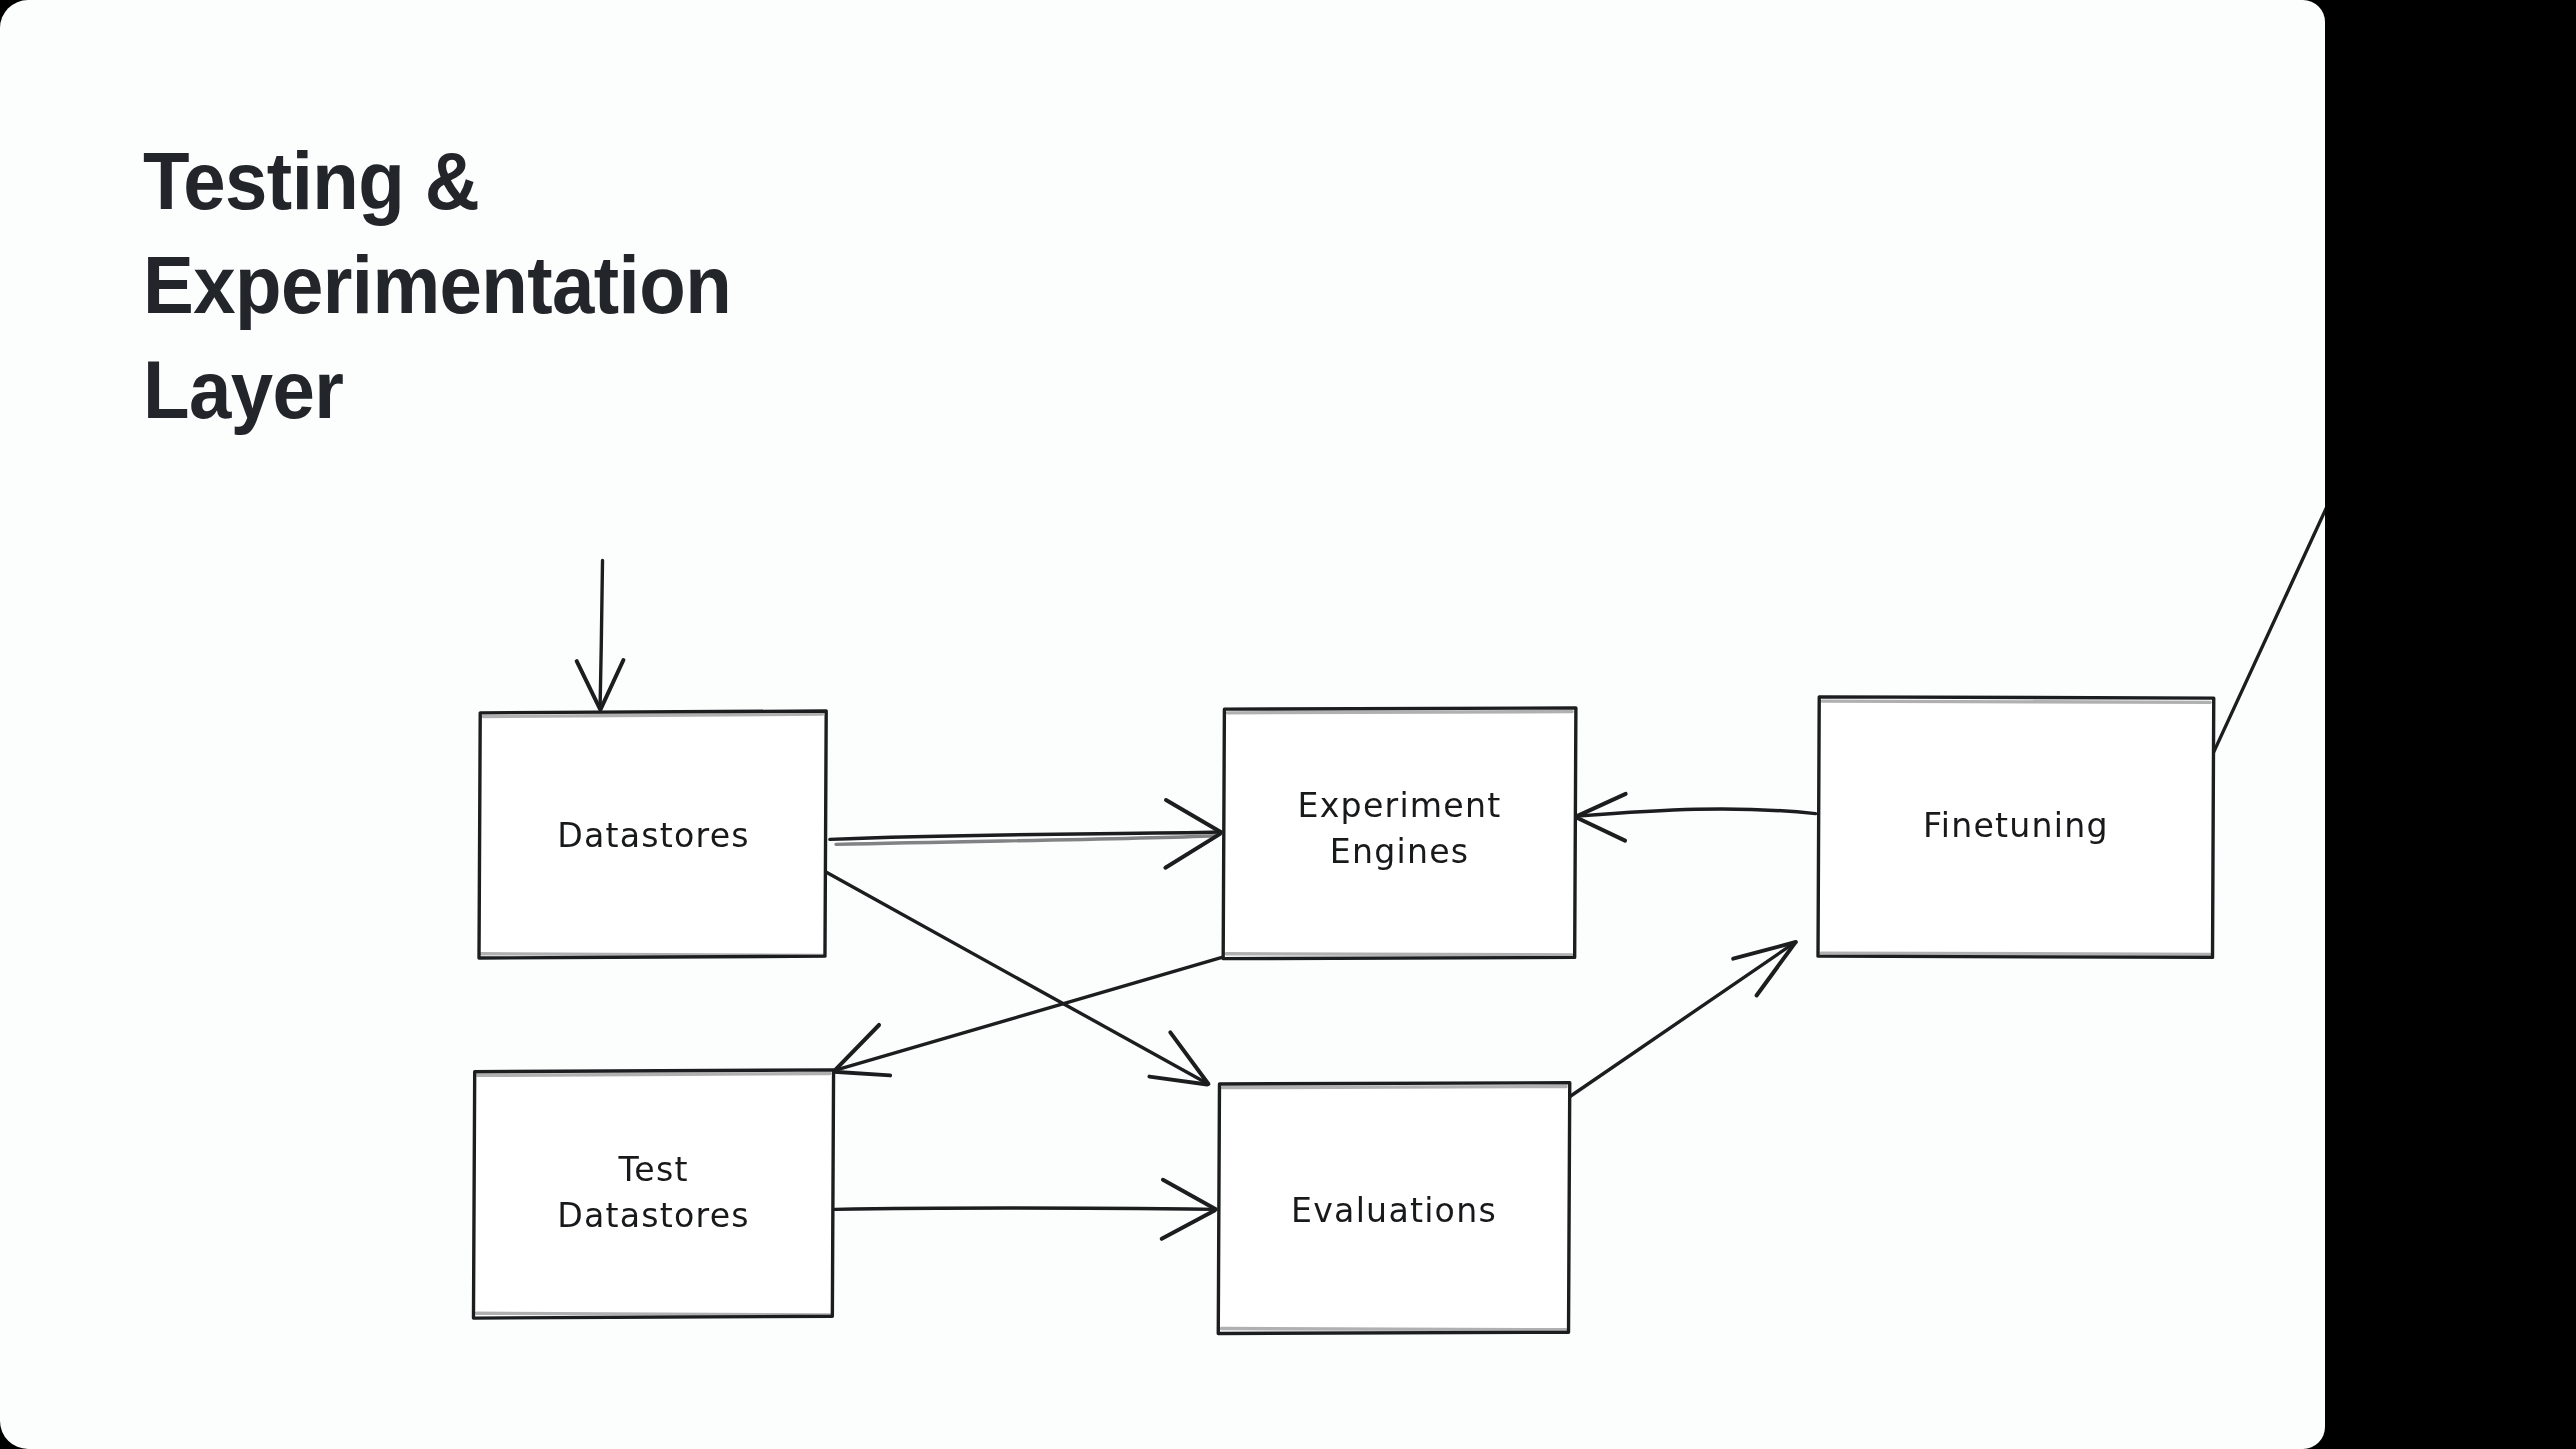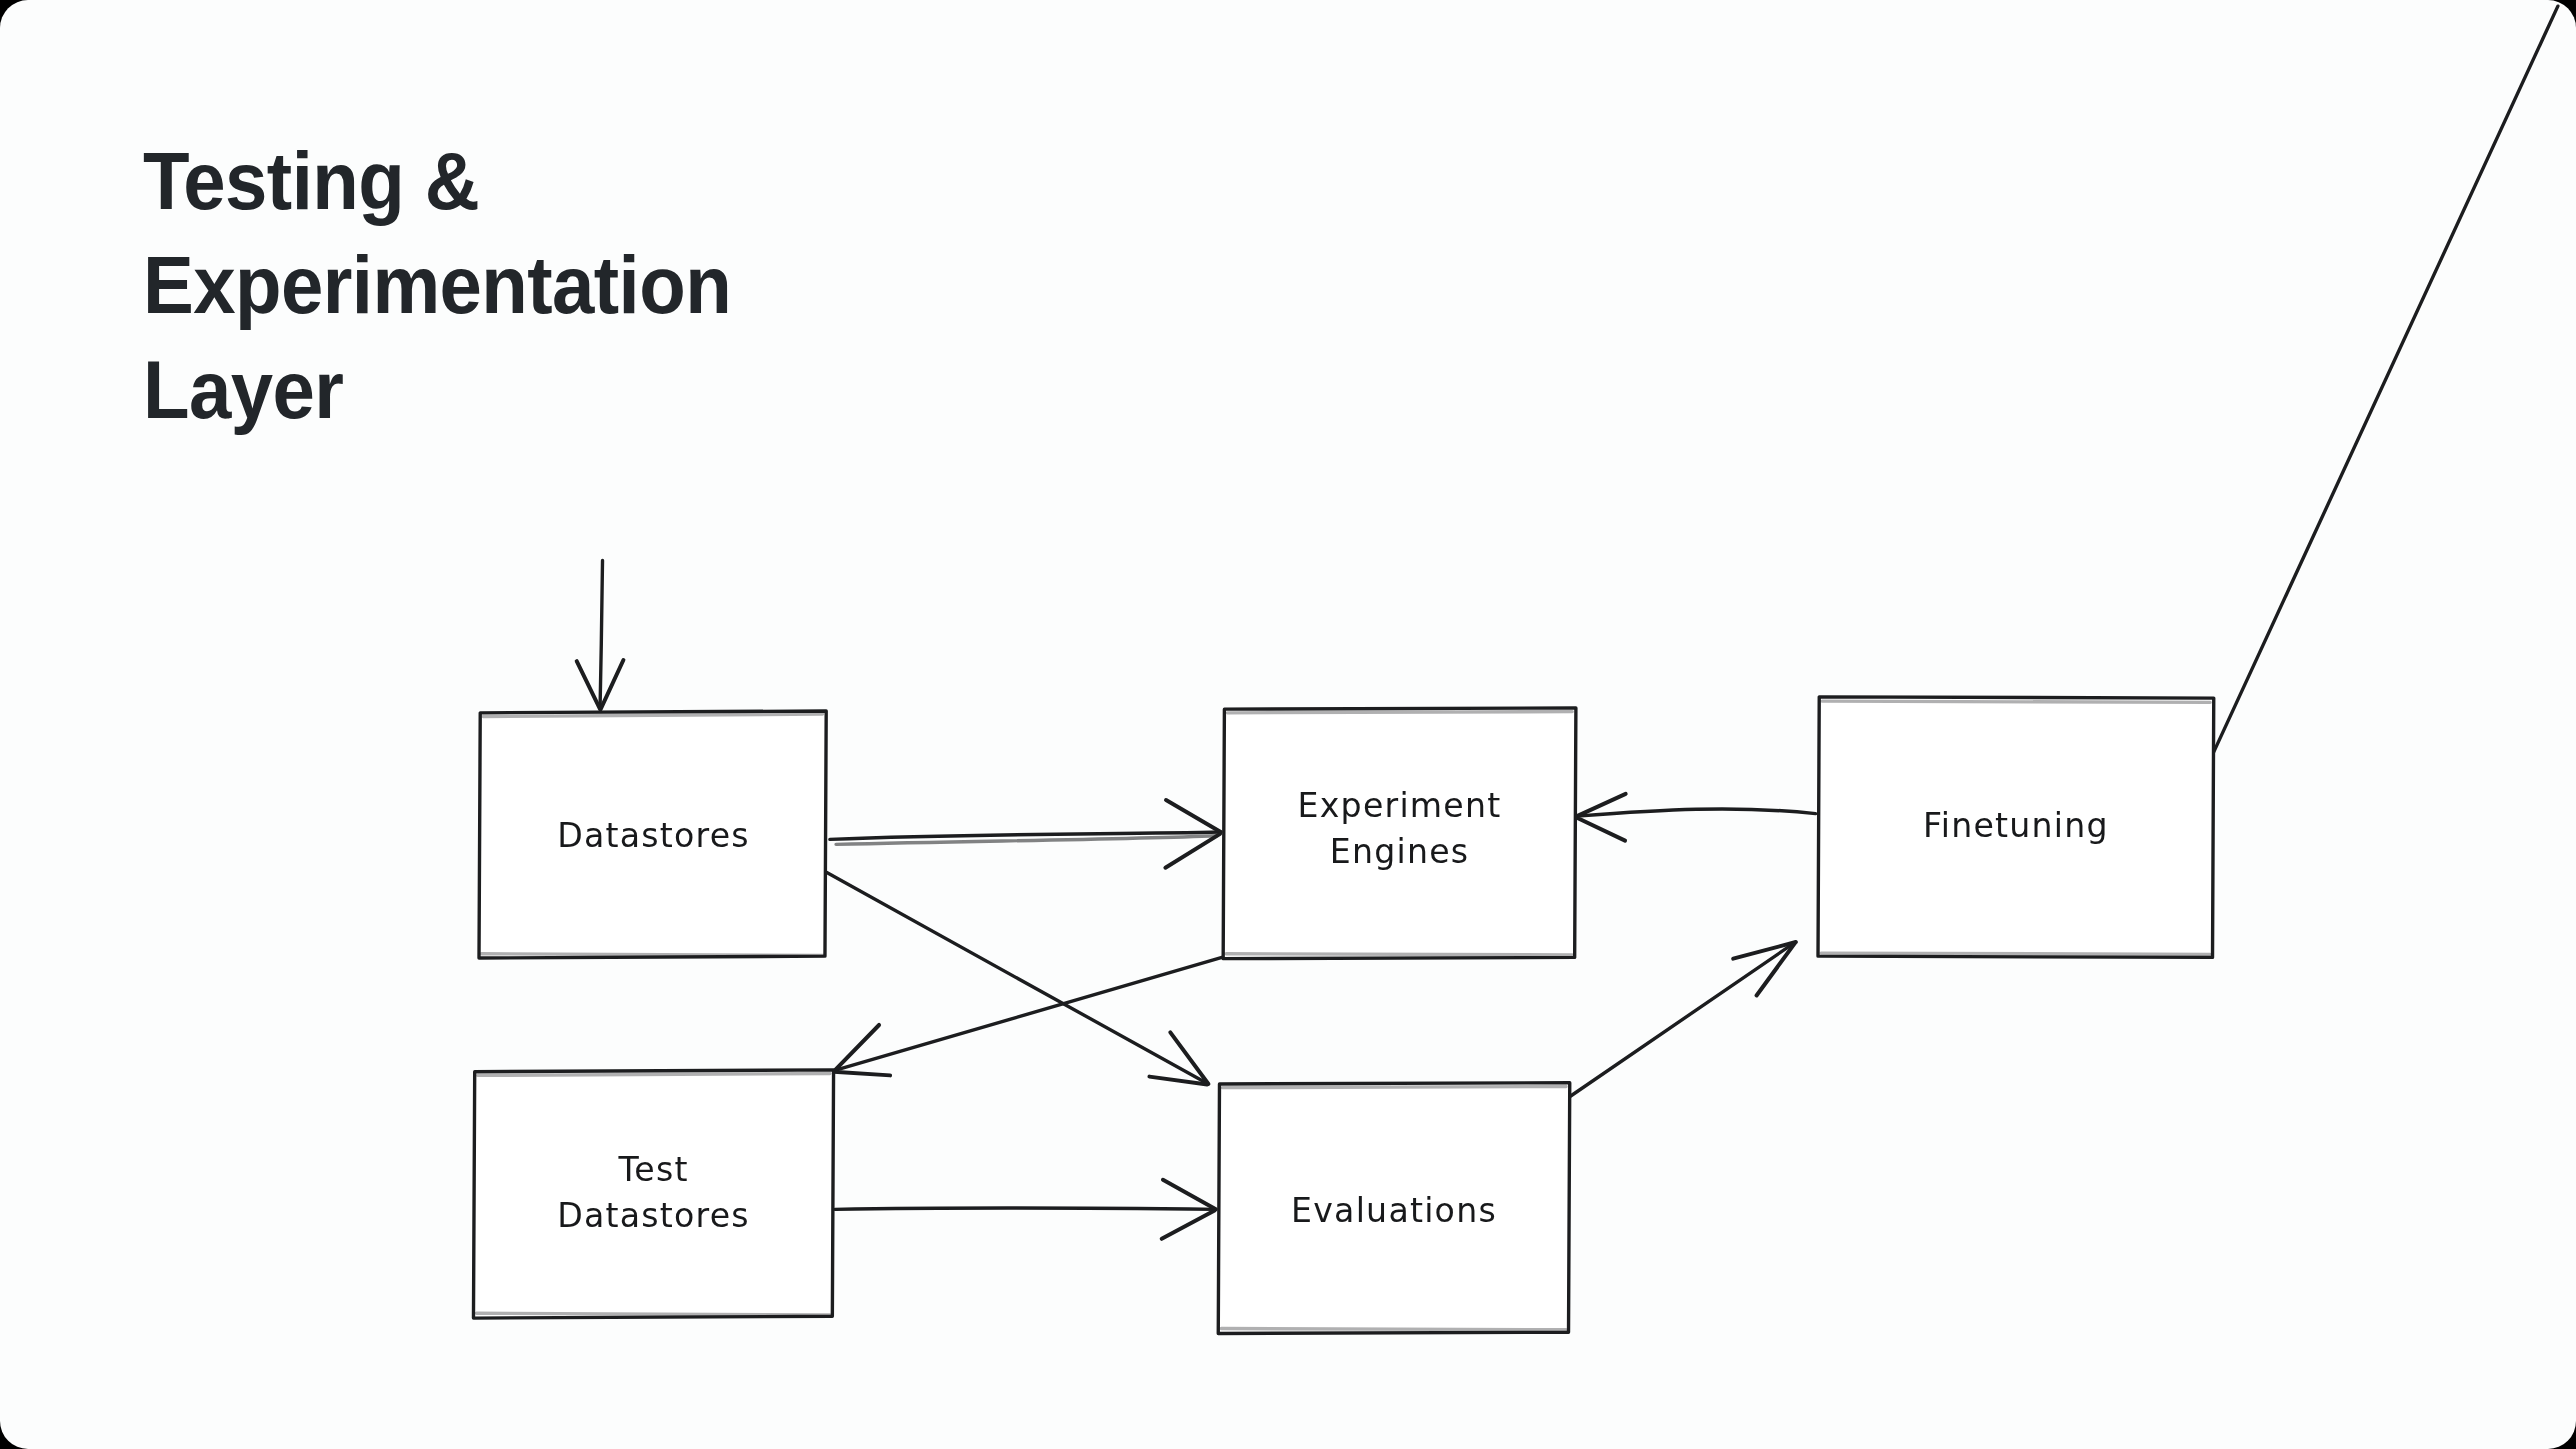--- a/index.html
+++ b/index.html
@@ -2,21 +2,21 @@
 <html style="font-size:9.8px"><head>
 <meta charset="utf-8">
 <style>
   html, body {
     margin: 0;
     padding: 0;
     background: #000000;
   }
   #root {
     position: relative;
-    width: 2576px;
+    width: 2325px;
     height: 1449px;
     overflow: hidden;
     font-family: "Liberation Sans", sans-serif;
     border-radius: 22px;
   }
   #card {
     position: absolute;
     left: 0; top: 0;
     width: 2576px;
     height: 1449px;

